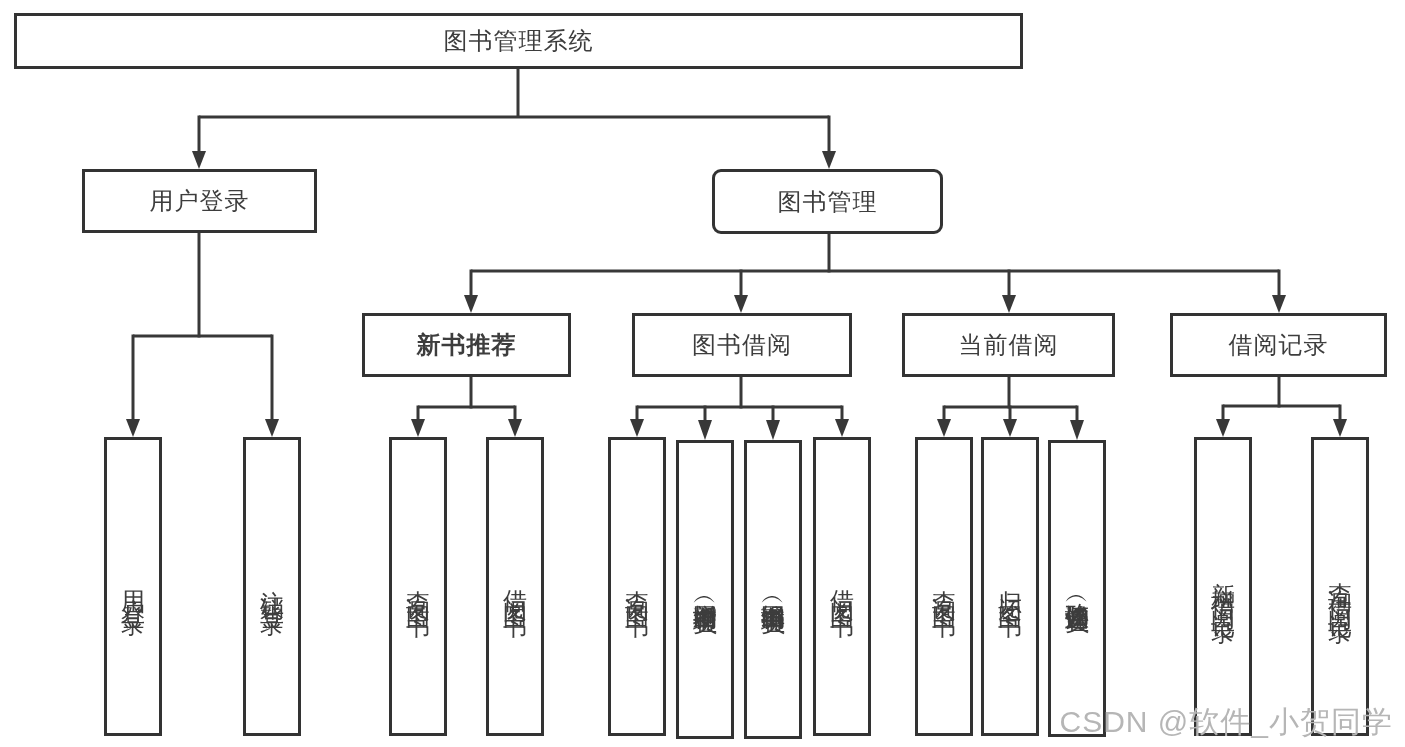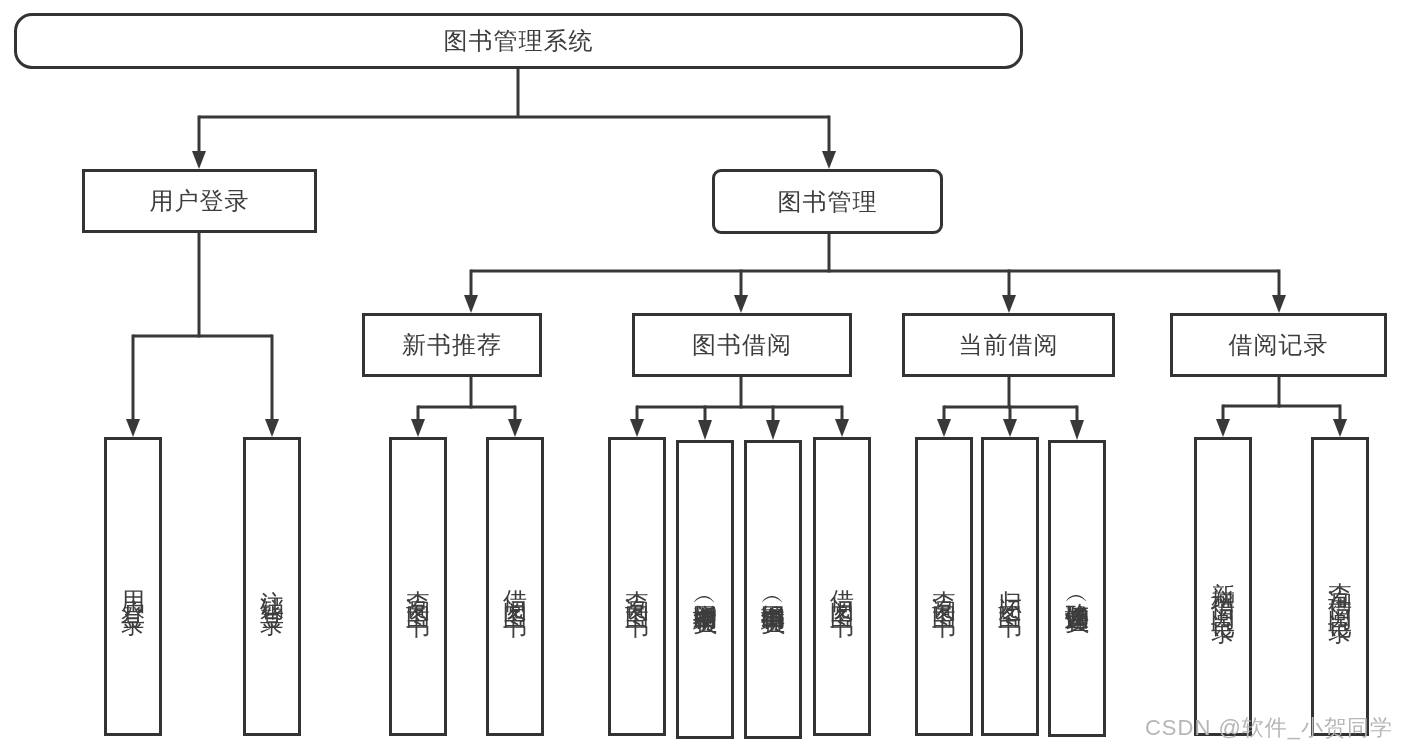--- a/index.html
+++ b/index.html
@@ -39,21 +39,21 @@
     letter-spacing: 8px;
     line-height: 1;
   }
   .box.vert.long .v-label {
     letter-spacing: 1px;
   }
   .watermark {
     position: absolute;
     right: 12px;
     bottom: 4px;
-    font-size: 22px;
+    font-size: 30px;
     letter-spacing: 1px;
     color: #b6b6b6;
     z-index: 2;
     white-space: nowrap;
   }
 </style>
 </head>
 <body>
 
 <div class="canvas">
@@ -120,32 +120,32 @@
       <polygon points="766,420 780,420 773,440"></polygon>
       <polygon points="835,419 849,419 842,437"></polygon>
       <polygon points="937,419 951,419 944,437"></polygon>
       <polygon points="1003,419 1017,419 1010,437"></polygon>
       <polygon points="1070,420 1084,420 1077,440"></polygon>
       <polygon points="1216,419 1230,419 1223,437"></polygon>
       <polygon points="1333,419 1347,419 1340,437"></polygon>
     </g>
   </svg>
 
-  <div class="box" style="left:14px; top:13px; width:1009px; height:56px;border-radius:18px;">
+  <div class="box" style="left:14px; top:13px; width:1009px; height:56px;">
     <span class="h-label">图书管理系统</span>
   </div>
 
   <div class="box" style="left:82px; top:169px; width:235px; height:64px;">
     <span class="h-label">用户登录</span>
   </div>
   <div class="box" style="left:712px; top:169px; width:231px; height:65px;border-radius:9px;">
     <span class="h-label">图书管理</span>
   </div>
 
-  <div class="box" style="left:362px; top:313px; width:180px; height:64px;">
+  <div class="box" style="left:362px; top:313px; width:209px; height:64px;font-weight:bold;">
     <span class="h-label">新书推荐</span>
   </div>
   <div class="box" style="left:632px; top:313px; width:220px; height:64px;">
     <span class="h-label">图书借阅</span>
   </div>
   <div class="box" style="left:902px; top:313px; width:213px; height:64px;">
     <span class="h-label">当前借阅</span>
   </div>
   <div class="box" style="left:1170px; top:313px; width:217px; height:64px;">
     <span class="h-label">借阅记录</span>

